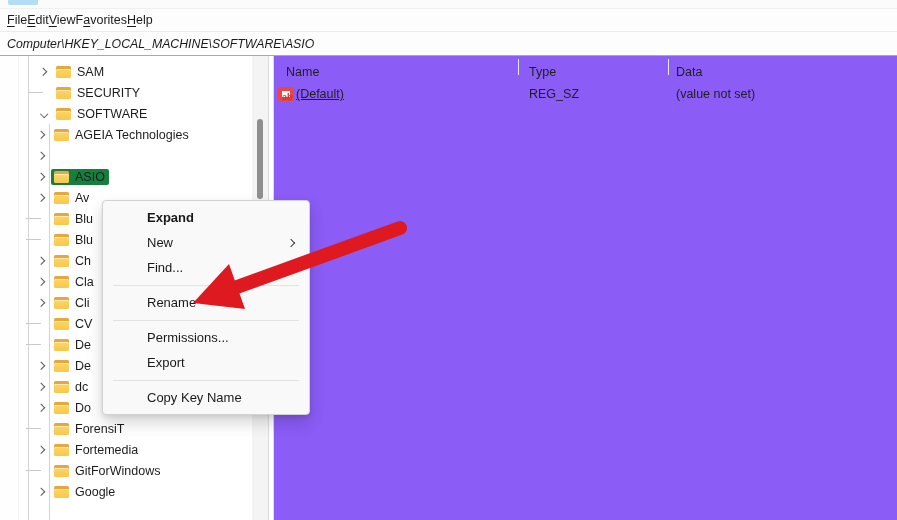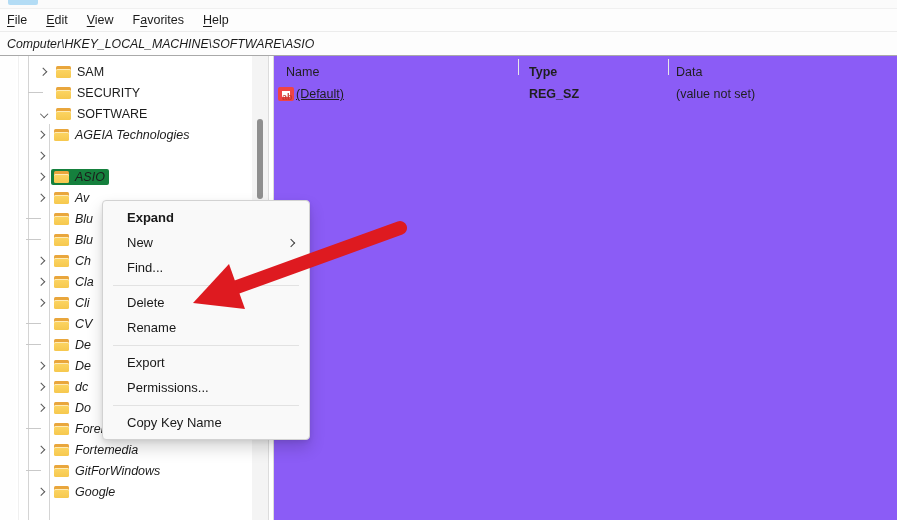--- a/index.html
+++ b/index.html
@@ -5,40 +5,40 @@
   * { margin:0; padding:0; box-sizing:border-box; }
   html,body { background:#ffffff; }
   body { font-family:"Liberation Sans","DejaVu Sans",sans-serif; color:#1f1f1f; }
   .window { position:relative; width:897px; height:520px; background:#fefefe; overflow:hidden; }
 
   
   .titlestrip { position:absolute; left:0; top:0; width:897px; height:9px; background:#fbfbfb; border-bottom:1px solid #f0f0f0; }
   .title-fragment { position:absolute; left:8px; top:0; width:30px; height:5px; border-radius:0 0 2px 2px; }
 
   
-  .menubar { position:absolute; left:0; top:9px; width:897px; height:23px; background:#fdfdfd; border-bottom:1px solid #ececec; display:flex; align-items:center; padding-left:7px; column-gap:19px; font-size:12.5px; }
+  .menubar { position:absolute; left:0; top:9px; width:897px; height:23px; background:#fdfdfd; border-bottom:1px solid #ececec; display:flex; align-items:center; padding-left:7px; font-size:12.5px; }
   .menubar .mitem { color:#1b1b1b; cursor:default; }
   .menubar .mitem .u { text-decoration:underline; text-underline-offset:2px; }
 
   
   .addressbar { position:absolute; left:0; top:32px; width:897px; height:24px; background:#fdfdfd; border-bottom:1px solid #a9a9a9; display:flex; align-items:center; padding-left:7px; font-size:12.3px; color:#1b1b1b;font-style:italic; }
 
   
   .body { position:absolute; left:16px; top:56px; width:897px; height:464px; background:#ffffff; }
 
   
   .tree-pane { position:absolute; left:0; top:0; width:236px; height:464px; background:#ffffff; overflow:hidden; }
   .guide { position:absolute; width:0; border-left:1px solid #d4d4d4; }
   .guide.g1 { left:12px; top:0; height:464px; }
   .guide.g2 { left:33px; top:68px; height:396px; }
   .pane-edge { position:absolute; left:2px; top:0; height:464px; width:0; border-left:1px solid #f0f0f0; }
   .tree { position:absolute; left:0; top:5px; width:236px; }
   .tree-row { display:flex; align-items:center; height:21px; font-size:12.5px; white-space:nowrap; }
   .tree-row.lvl1 { padding-left:20px; }
-  .tree-row.lvl2 { padding-left:18px;font-style:italic; }
+  .tree-row.lvl2 { padding-left:18px; }
   .slot { position:relative; width:14px; height:21px; flex:0 0 14px; display:flex; align-items:center; justify-content:center; }
   .chev { display:inline-block; width:5.5px; height:5.5px; border-right:1.5px solid #5b5b5b; border-bottom:1.5px solid #5b5b5b; }
   .chev.collapsed { transform:rotate(-45deg) translate(0,0); }
   .chev.expanded  { transform:rotate(45deg) translate(1px,-1px); }
   .slot.connector::before { content:''; position:absolute; left:-8px; top:10px; width:15px; border-top:1px solid #c9c9c9; }
   .row-inner { display:flex; align-items:center; gap:6px; padding:1px 4px 1px 3px; margin-left:3px; border-radius:2px; }
   .row-inner.selected { background:#cce8ff; }
   .folder { position:relative; width:15px; height:12px; flex:0 0 15px; }
   .folder::before { content:''; position:absolute; left:0; top:0; width:15px; height:11px; background:#e9a63c; border-radius:1.5px; }
   .folder::after { content:''; position:absolute; left:0; top:3px; width:15px; height:9px; background:linear-gradient(#fcd563,#f6c84e); border-radius:1.5px; box-shadow:inset 0 1px 0 rgba(255,255,255,.55); }
@@ -51,27 +51,27 @@
   
   .splitter { position:absolute; left:252px; top:0; width:6px; height:464px; background:#ffffff; border-left:1px solid #dcdcdc; border-right:1px solid #dcdcdc; }
 
   
   .list-pane { position:absolute; left:258px; top:0; width:639px; height:464px; background:#8b5cf6; font-size:12.5px; }
   .list-header { position:absolute; left:0; top:6px; width:639px; height:20px; }
   .list-header .hcell { position:absolute; top:0; height:20px; line-height:20px; color:#1f1f1f; }
   .hsep { position:absolute; top:3px; height:16px; width:0; border-left:1px solid #e7e7e7; }
   .list-row { position:absolute; left:0; top:28px; width:639px; height:20px; line-height:20px; }
   .cell { position:absolute; top:0; height:20px; }
-  .col-name { left:12px; } .col-type { left:255px;font-weight:bold; } .col-data { left:402px; }
+  .col-name { left:12px; } .col-type { left:255px; } .col-data { left:402px; }
   .row-name { left:22px;text-decoration:underline; } 
   .ab-icon { position:absolute; left:4px; top:3px; width:16px; height:14px; background:#ffffff; border:4px solid #ef4444; border-radius:2px; font-size:9px; font-weight:700; color:#c5392f; text-align:center; line-height:12px; letter-spacing:0; }
 
   
   .ctx-menu { position:absolute; left:102px; top:200px; width:208px; background:#f9f9f9; border:1px solid #d2d2d2; border-radius:4px; padding:4px 0; box-shadow:0 8px 16px rgba(0,0,0,.16), 0 2px 4px rgba(0,0,0,.08); z-index:5; }
-  .cm-item { position:relative; height:25px; display:flex; align-items:center; padding-left:24px; font-size:13px; color:#191919; cursor:default; }
+  .cm-item { position:relative; height:25px; display:flex; align-items:center; padding-left:44px; font-size:13px; color:#191919; cursor:default; }
   .cm-item.bold { font-weight:700; }
   .cm-sep { height:10px; position:relative; }
   .cm-sep::before { content:''; position:absolute; left:10px; right:10px; top:50%; border-top:1px solid #e2e2e2; }
   .sub-arrow { position:absolute; right:15px; top:50%; width:6px; height:6px; border-right:1.5px solid #3f3f3f; border-bottom:1.5px solid #3f3f3f; transform:translateY(-50%) rotate(-45deg); }
 
   
   .arrow-layer { position:absolute; left:0; top:0; width:897px; height:520px; pointer-events:none; z-index:9; }
 </style>
 </head>
 <body>
@@ -307,31 +307,28 @@
       </div>
       <div class="cm-item">
         <span>New</span>
         <span class="sub-arrow"></span>
       </div>
       <div class="cm-item">
         <span>Find...</span>
       </div>
       <div class="cm-sep"></div>
       <div class="cm-item">
-        <span>Delete</span>
-      </div>
-      <div class="cm-item">
         <span>Rename</span>
       </div>
       <div class="cm-sep"></div>
       <div class="cm-item">
+        <span>Permissions...</span>
+      </div>
+      <div class="cm-item">
         <span>Export</span>
-      </div>
-      <div class="cm-item">
-        <span>Permissions...</span>
       </div>
       <div class="cm-sep"></div>
       <div class="cm-item">
         <span>Copy Key Name</span>
       </div>
     </div>
 
   <svg class="arrow-layer" viewBox="0 0 897 520" xmlns="http://www.w3.org/2000/svg">
     <line id="arrow-shaft" x1="400" y1="228" x2="237" y2="287" stroke-width="14" stroke-linecap="round" stroke="#de1a20"></line>
     <polygon id="arrow-head" points="193,303 229,264 245,309" fill="#de1a20"></polygon>

